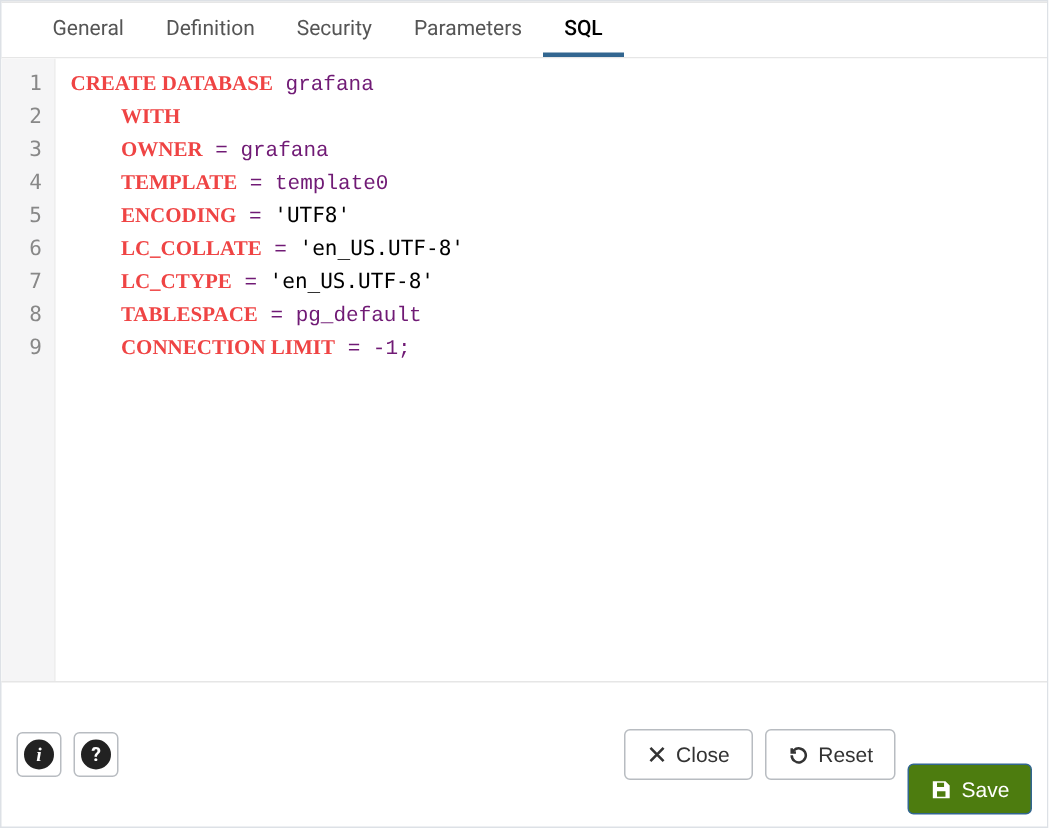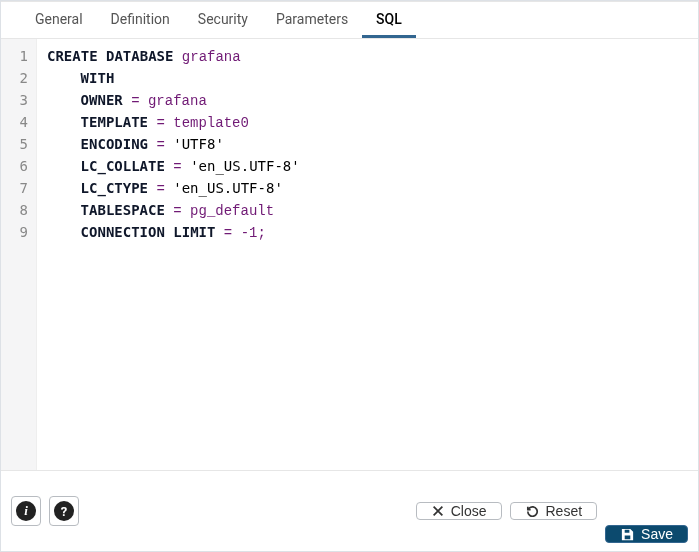--- a/index.html
+++ b/index.html
@@ -9,30 +9,30 @@
   .db-icon { width: 16px; height: 16px; margin-right: 6px; display: flex; align-items: center; justify-content: center; }
   .titlebar-title { font-size: 14px; font-weight: 700; color: #222; flex: 1; }
   .titlebar-actions { display: flex; gap: 14px; align-items: center; }
   .titlebar-btn { cursor: pointer; color: #222; display: flex; }
   .tabs { display: flex; border-top: 1px solid #e6e6e6; border-bottom: 1px solid #e6e6e6; height: 38px; padding: 0 20px; align-items: stretch; }
   .tab { padding: 0 14px; display: flex; align-items: center; font-size: 14px; color: #555; cursor: pointer; border-bottom: 3px solid transparent; }
   .tab.active { color: #000000; border-bottom-color: #326690; font-weight: 500; }
   .editor { flex: 1; display: flex; overflow: hidden; background: #fff; }
   .gutter { width: 36px; background: #f5f5f6; text-align: right; padding: 6px 8px 6px 0; font-family: ui-monospace, Menlo, Consolas, monospace; font-size: 14px; color: #888; line-height: 22px; border-right: 1px solid #eee; user-select: none; }
   .code { flex: 1; padding: 6px 10px; font-family: ui-monospace, Menlo, Consolas, monospace; font-size: 14px; line-height: 22px; white-space: pre; color: #333; }
-  .kw { color: #0f172a; font-weight: 600; }
+  .kw { color: #ef4444; font-weight: 600; font-family: Liberation Serif, serif; }
   .id { color: #701a75; font-family: Liberation Mono, monospace; }
   .str { color: #000000; }
   .footer { display: flex; align-items: center; padding: 8px 10px; border-top: 1px solid #e6e6e6; gap: 8px; }
   .footer-spacer { flex: 1; }
   .icon-btn { width: 30px; height: 30px; border-radius: 4px; border: 1.5px solid #b8bcc1; background: #fff; display: flex; align-items: center; justify-content: center; cursor: pointer; }
   .icon-btn .circle { width: 20px; height: 20px; border-radius: 50%; background: #222; color: #fff; display: flex; align-items: center; justify-content: center; font-size: 13px; font-weight: 700; font-family: Georgia, serif; font-style: italic; }
   .icon-btn .circle.q { font-style: normal; font-family: inherit; }
-  .btn { height: 18px; padding: 0 14px; border-radius: 4px; border: 1.5px solid #b8bcc1; background: #fff; display: flex; align-items: center; gap: 6px; font-size: 14px; color: #333; cursor: pointer; }
-  .btn.primary { background: #0c4a6e; border-color: #326690; color: #fff; margin-top: 46px; }
+  .btn { height: 34px; padding: 0 14px; border-radius: 4px; border: 1.5px solid #b8bcc1; background: #fff; display: flex; align-items: center; gap: 6px; font-size: 14px; color: #333; cursor: pointer; }
+  .btn.primary { background: #4d7c0f; border-color: #326690; color: #fff; margin-top: 46px; }
   .btn svg { display: block; }
   .code-line { display: block; height: 22px; }
 </style>
 </head>
 <body>
 
 <div class="dialog">
 
 
   <div class="tabs" id="tabbar">

